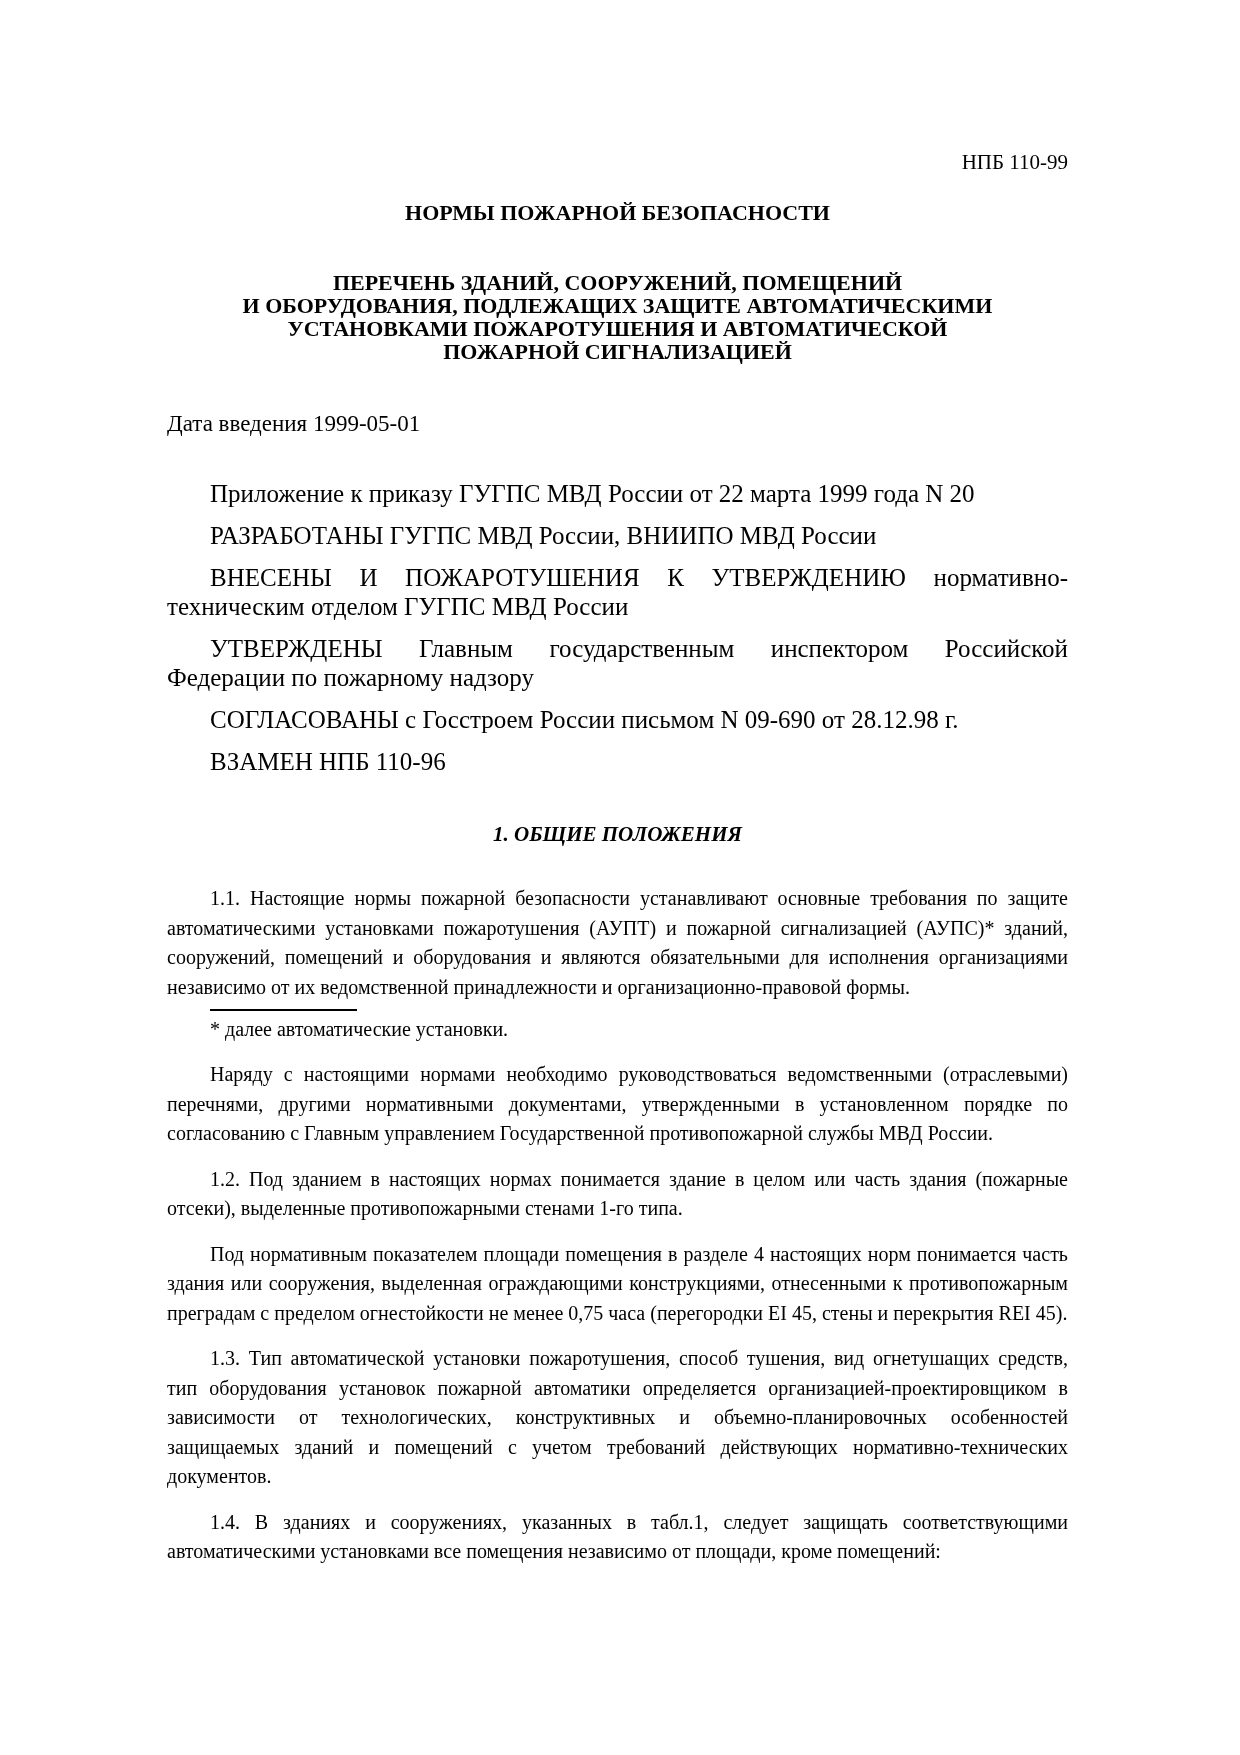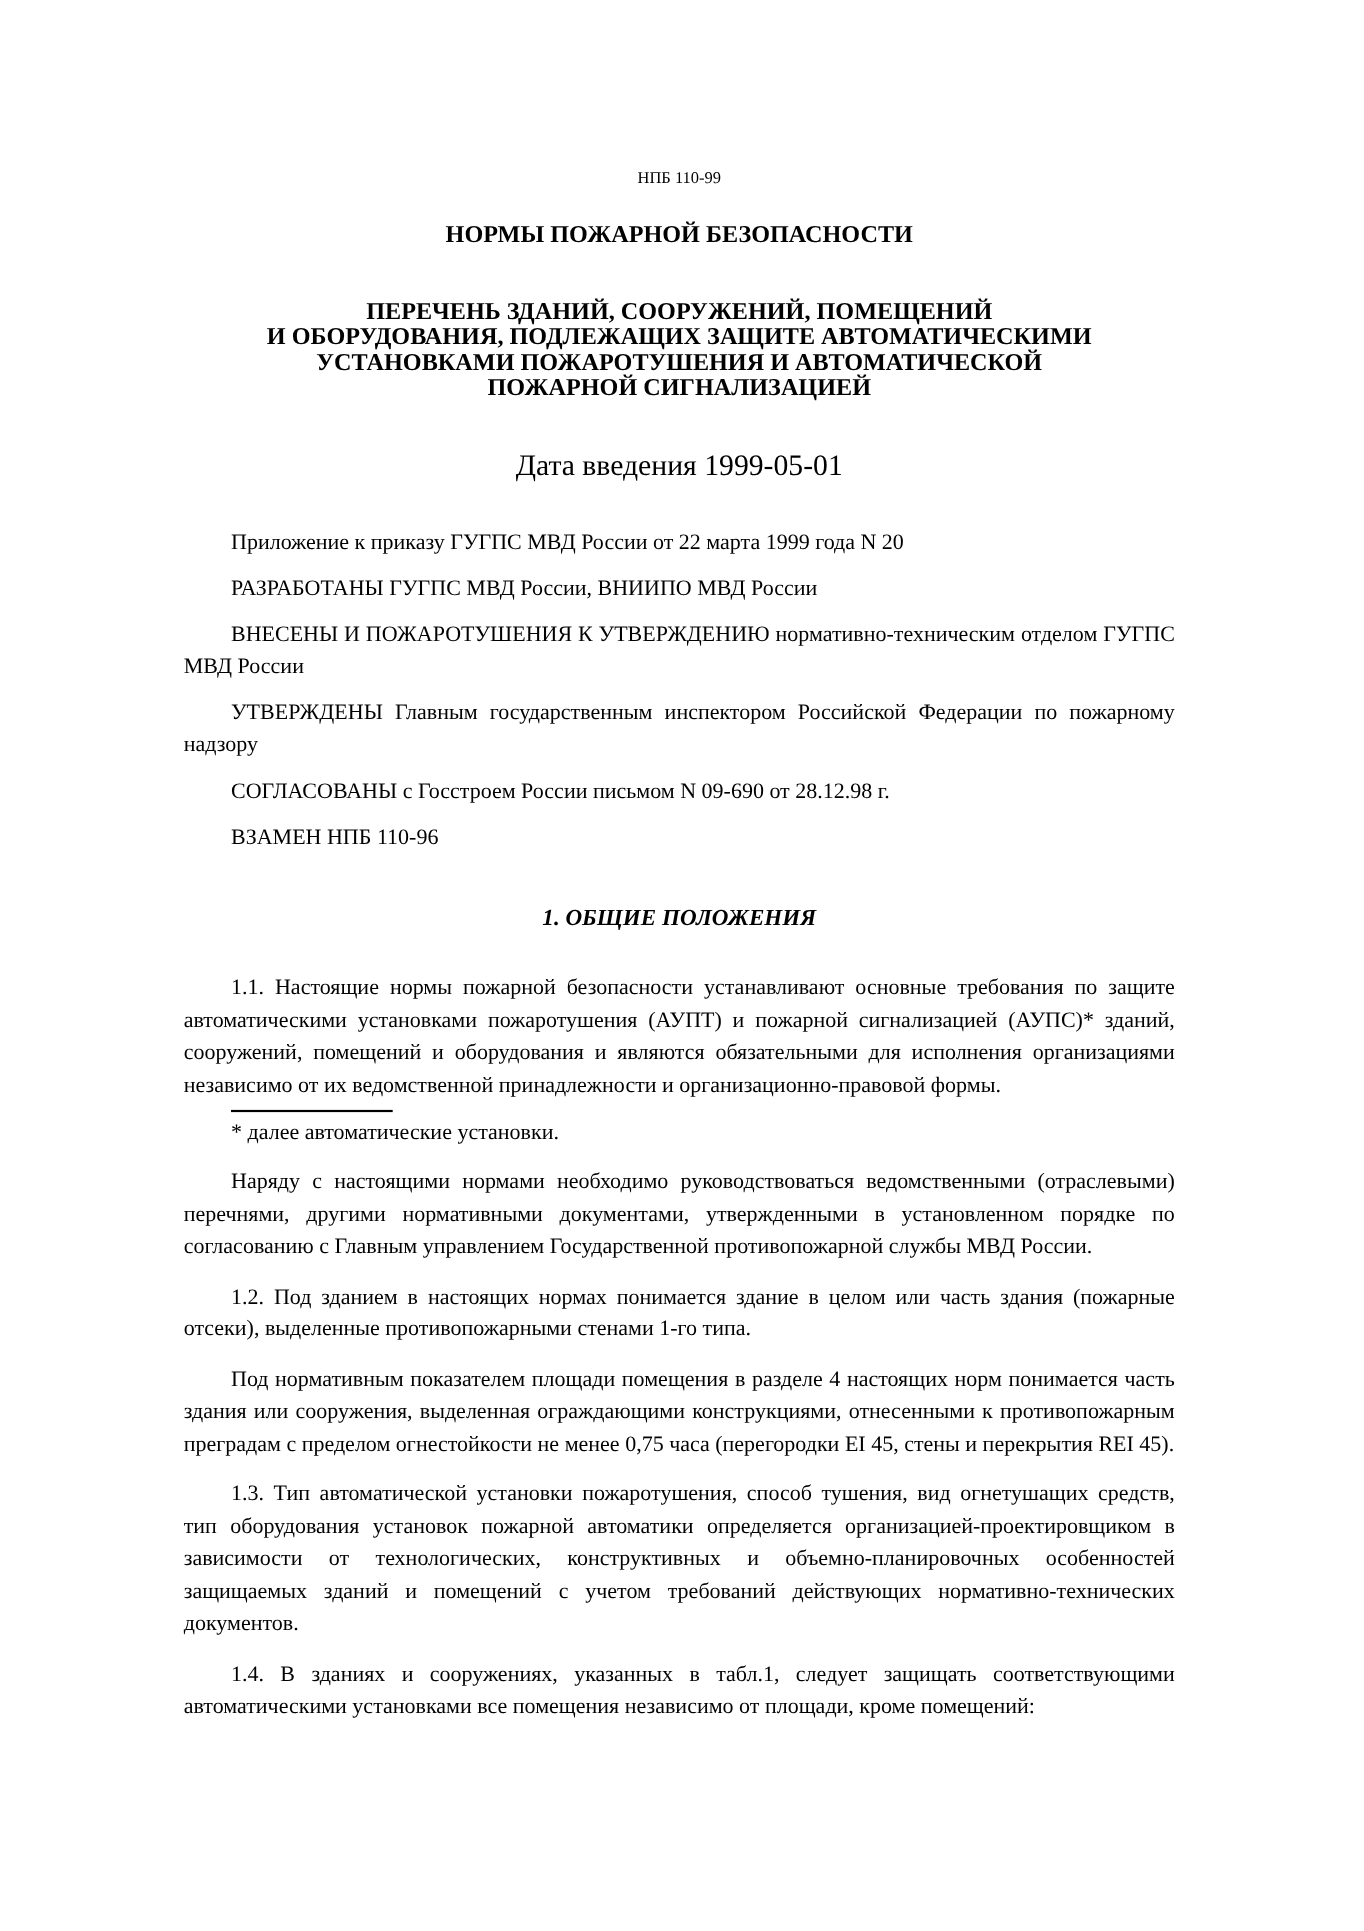--- a/index.html
+++ b/index.html
@@ -9,46 +9,46 @@
     height: 1755px;
     margin: 0 auto;
     background: #ffffff;
     color: #000000;
     font-family: "Liberation Serif", "DejaVu Serif", serif;
     padding: 150px 172px 40px 167px;
     overflow: hidden;
     position: relative;
   }
   .doc-number {
-    text-align: center;
-    font-size: 15px;
+    text-align: right;
+    font-size: 21px;
     line-height: 24px;
   }
   .doc-title {
     text-align: center;
     font-size: 22px;
     font-weight: bold;
     line-height: 26px;
     margin-top: 26px;
   }
   .doc-subtitle {
     text-align: center;
     font-size: 22px;
     font-weight: bold;
     line-height: 23px;
     margin-top: 45px;
   }
   .intro-date {
-    text-align: center;
-    font-size: 27px;
+    text-align: left;
+    font-size: 23px;
     line-height: 29px;
     margin-top: 46px;
   }
   .fm {
-    font-size: 20px;
+    font-size: 25px;
     line-height: 29px;
     text-align: justify;
     text-indent: 43px;
     margin-top: 13px;
   }
   .fm.first { margin-top: 41px; }
   .section-heading {
     text-align: center;
     font-size: 21px;
     font-weight: bold;

